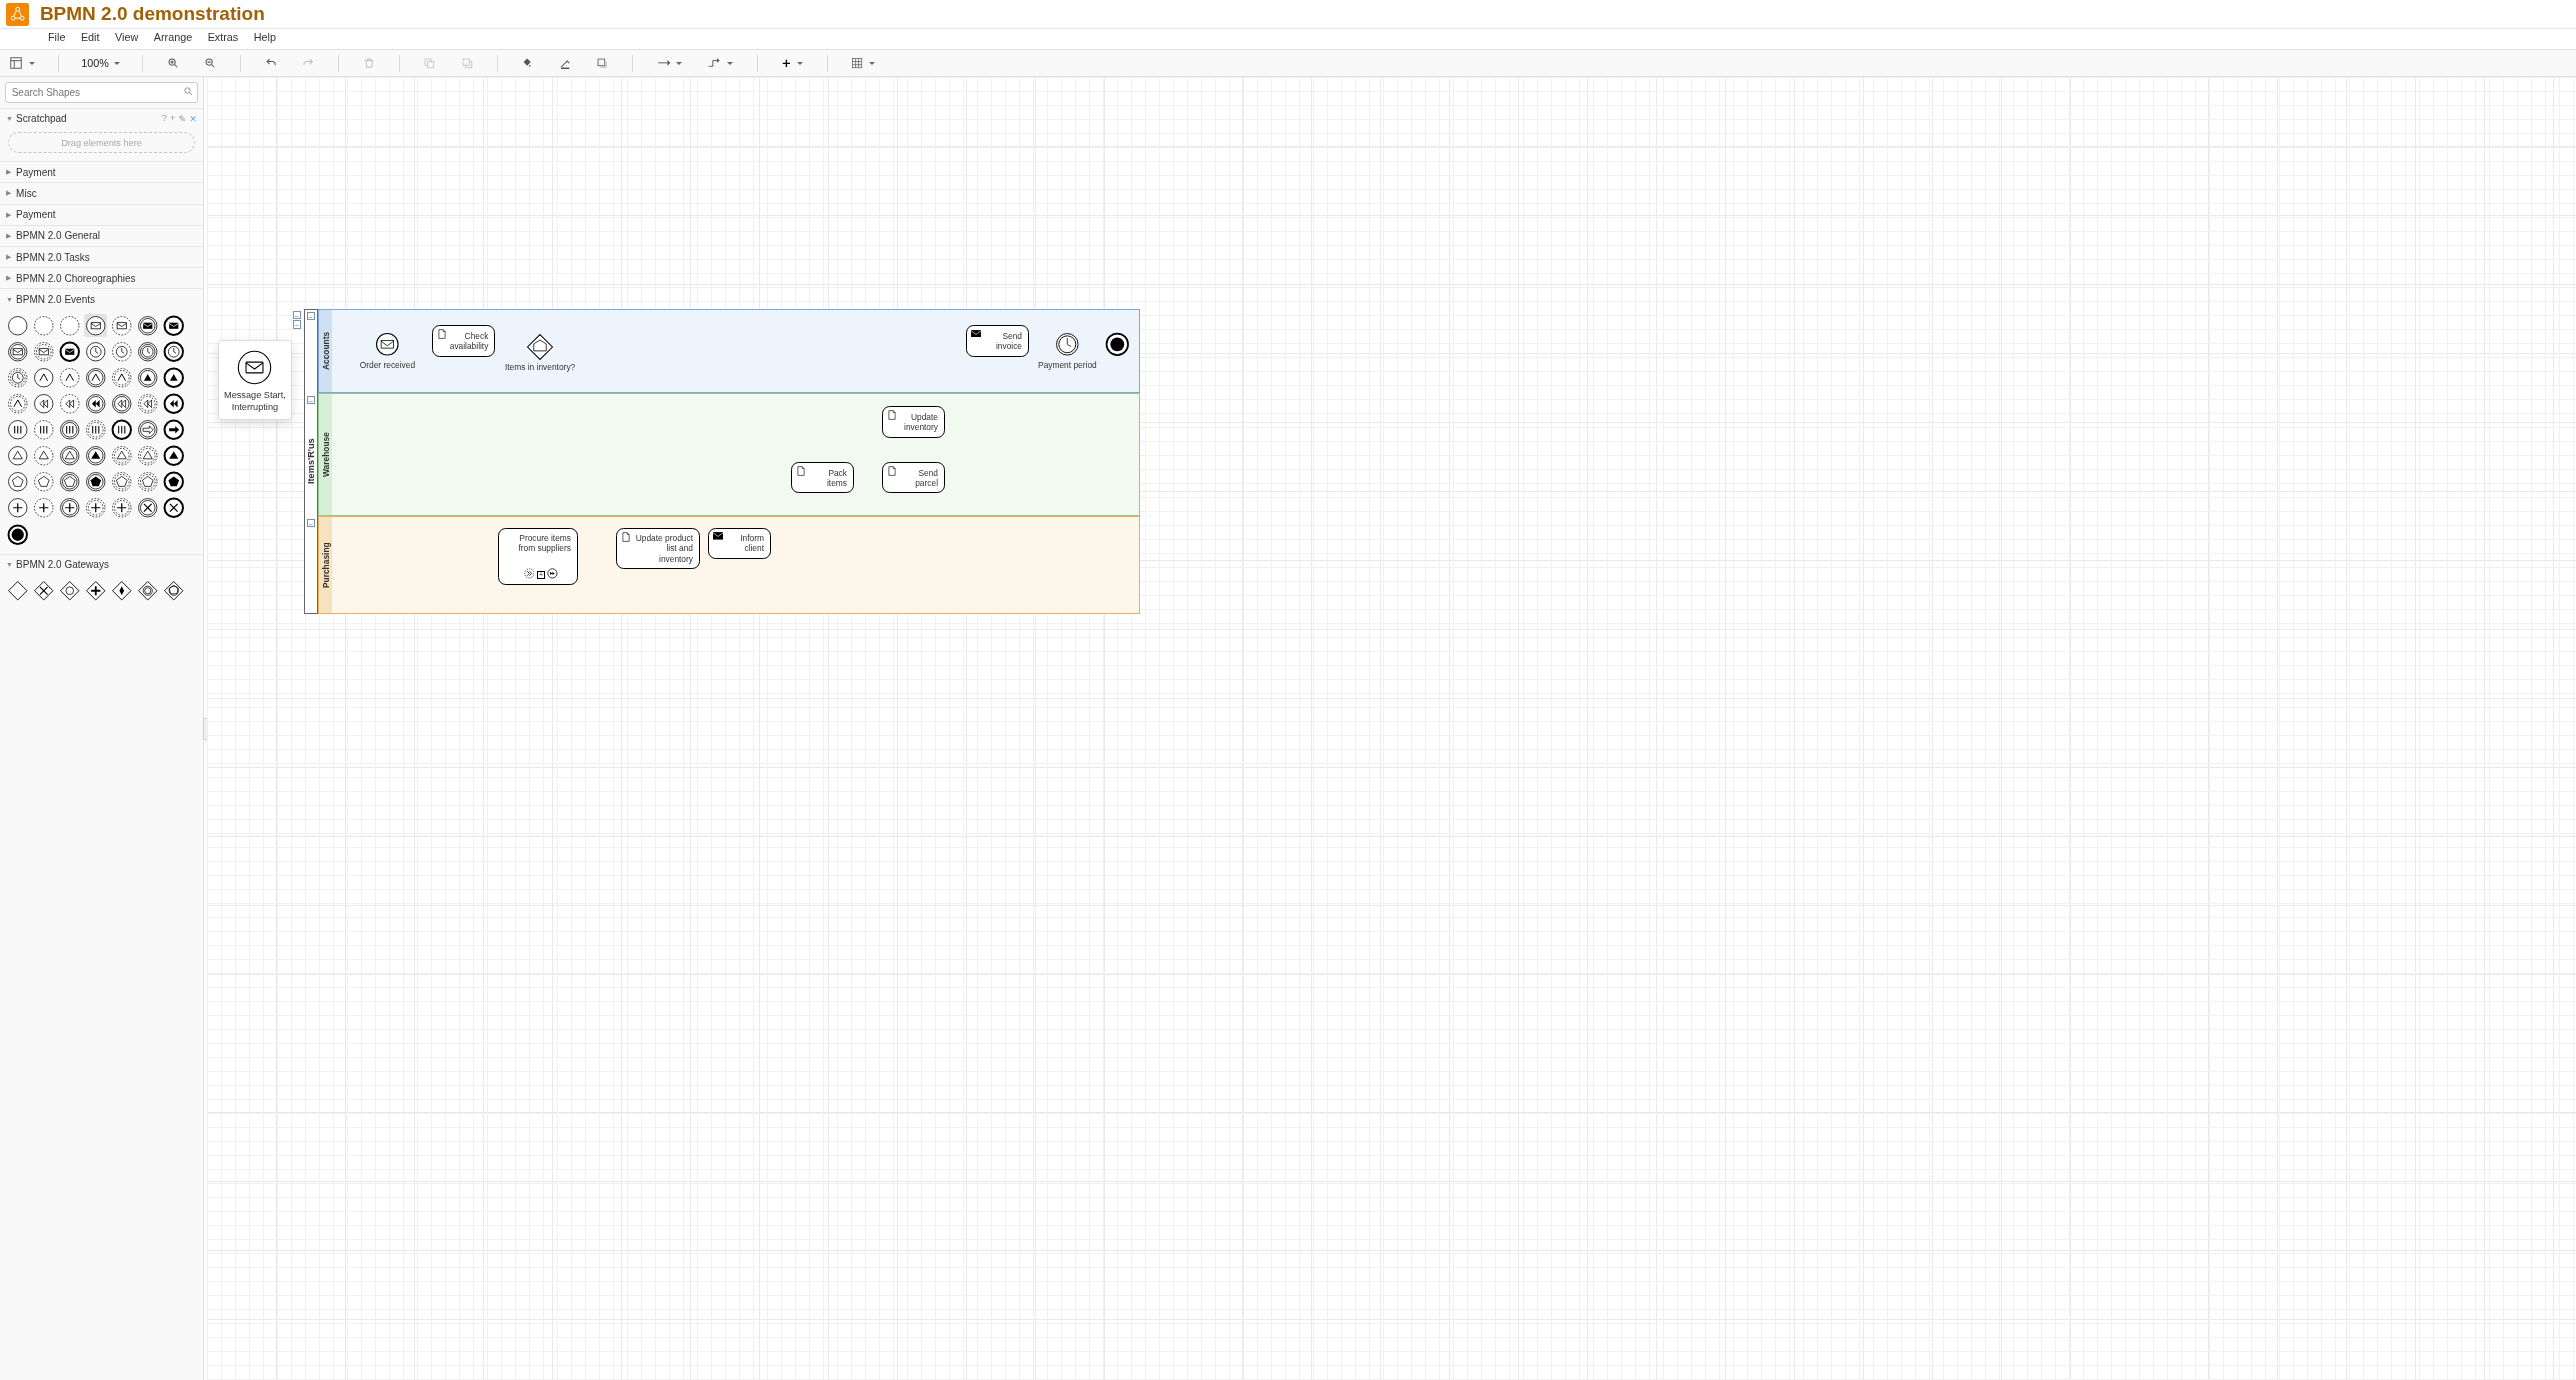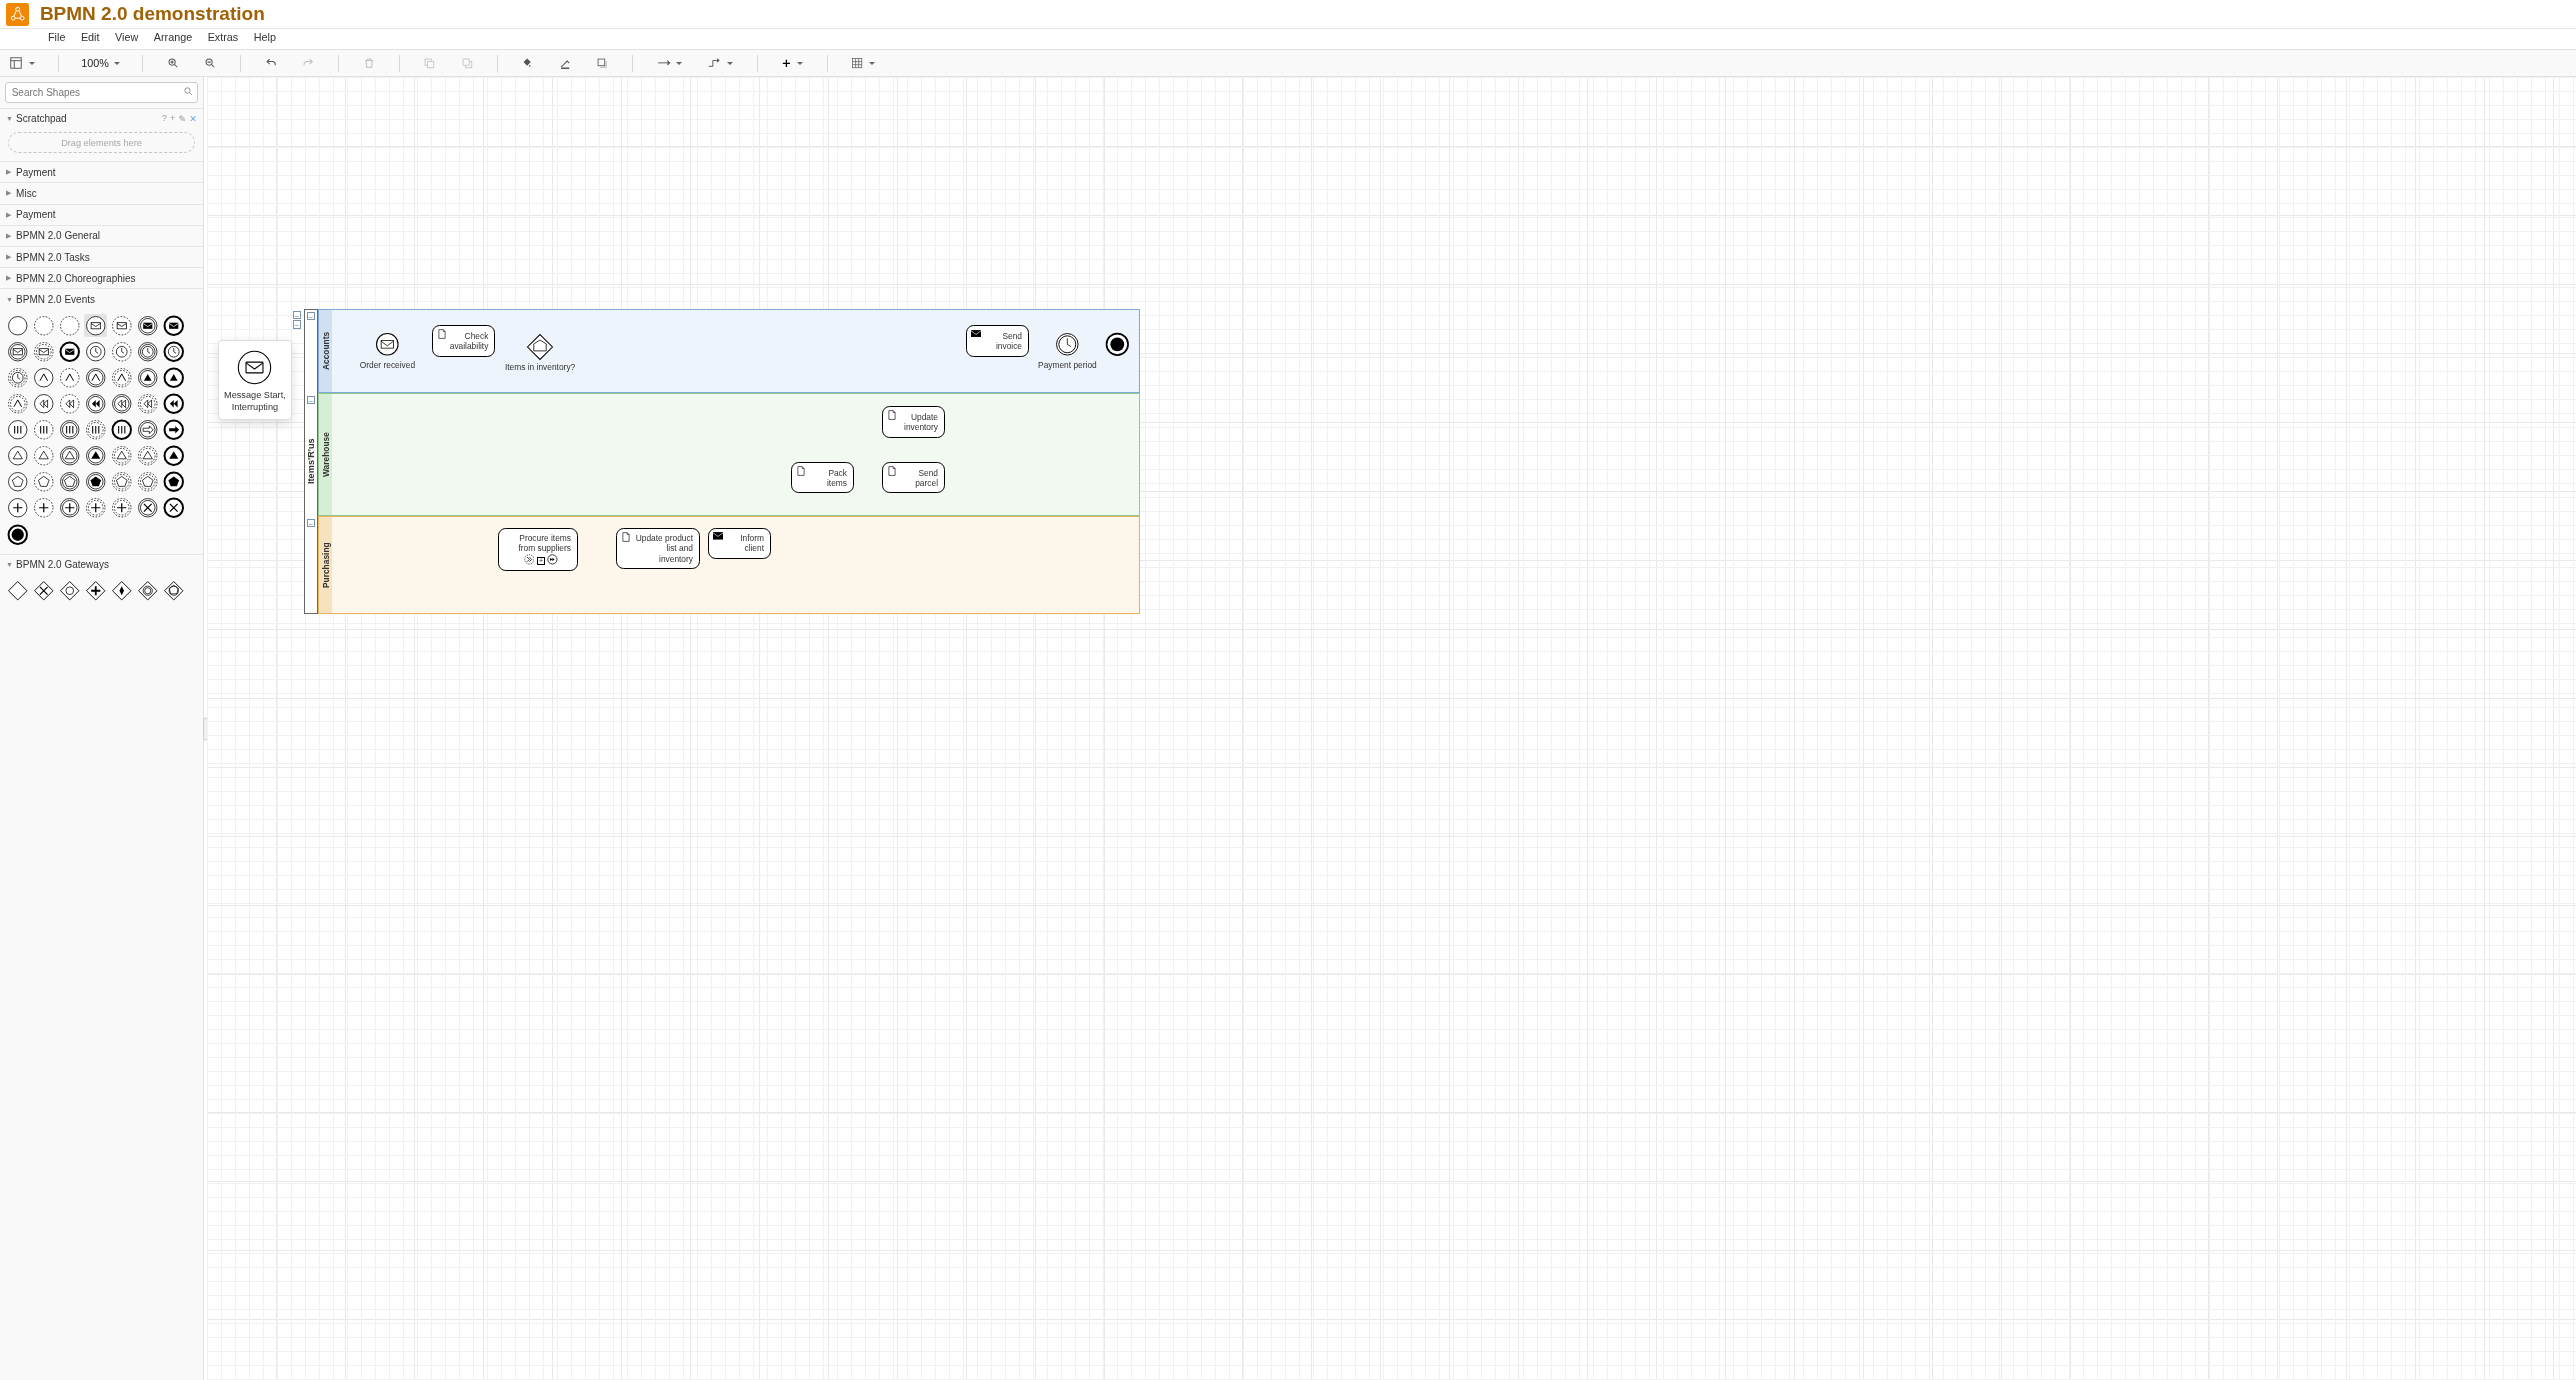--- a/index.html
+++ b/index.html
@@ -68,21 +68,21 @@
   
   .node{position:absolute;font-size:8.4px;text-align:right}
   .evt{width:24.6px;height:24.6px}
   .evt svg{overflow:visible}
   .evt-label{position:absolute;top:28px;left:50%;transform:translateX(-50%);white-space:nowrap;font-size:8.4px}
   .gw{width:28px;height:28px}
   .gw svg{overflow:visible}
   .task{background:#fff;border:0.8px solid #000;border-radius:7.7px;padding:4.6px 6.1px 4.6px 17px;width:66px;min-height:24.6px;display:flex;align-items:center;justify-content:center;line-height:1.2}
   .task.small{width:63px}
   .task .corner{position:absolute;left:3.8px;top:3.1px}
-  .task.sub{padding-bottom:16px}
+  .task.sub{padding-bottom:30px}
   .task .subm{position:absolute;bottom:2.3px;left:24.6px;display:flex;gap:2.3px;align-items:center}
   .sq{width:8.4px;height:8.4px;border:0.8px solid #000;display:flex;align-items:center;justify-content:center;font-size:7px;line-height:7px}
 </style>
 </head>
 <body>
 
 <div class="header">
   <div class="logo">
     <svg width="15.4" height="15.4" viewBox="0 0 24 24">
         <circle cx="12" cy="5" r="3"></circle>

